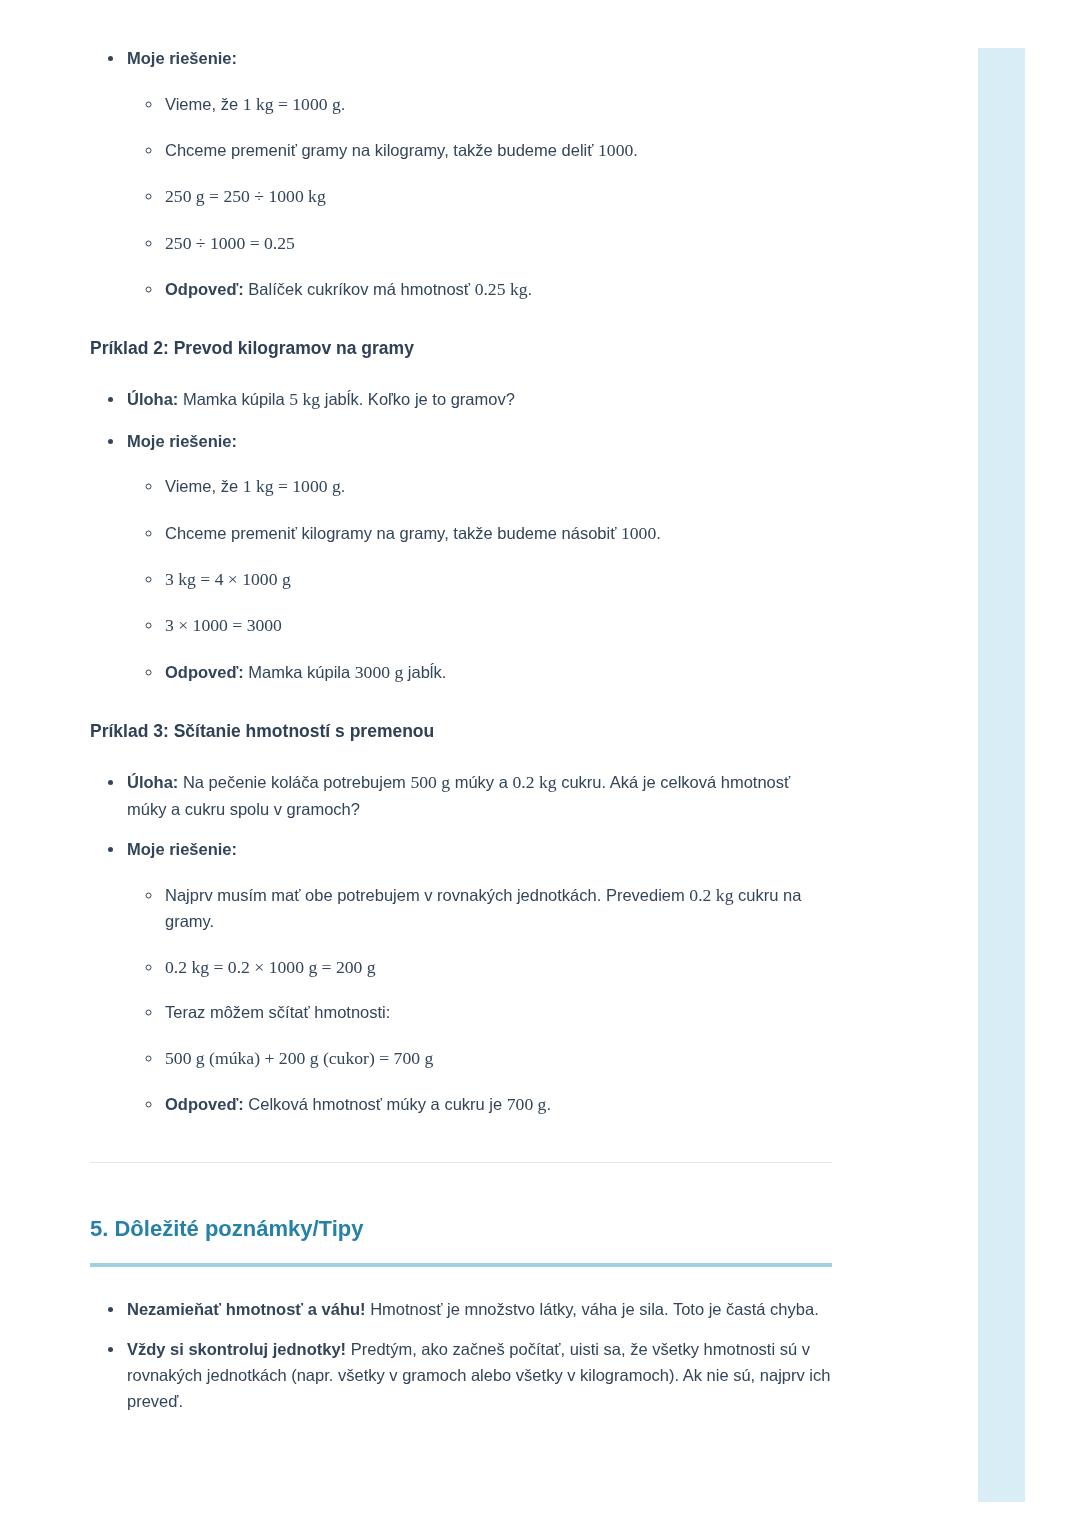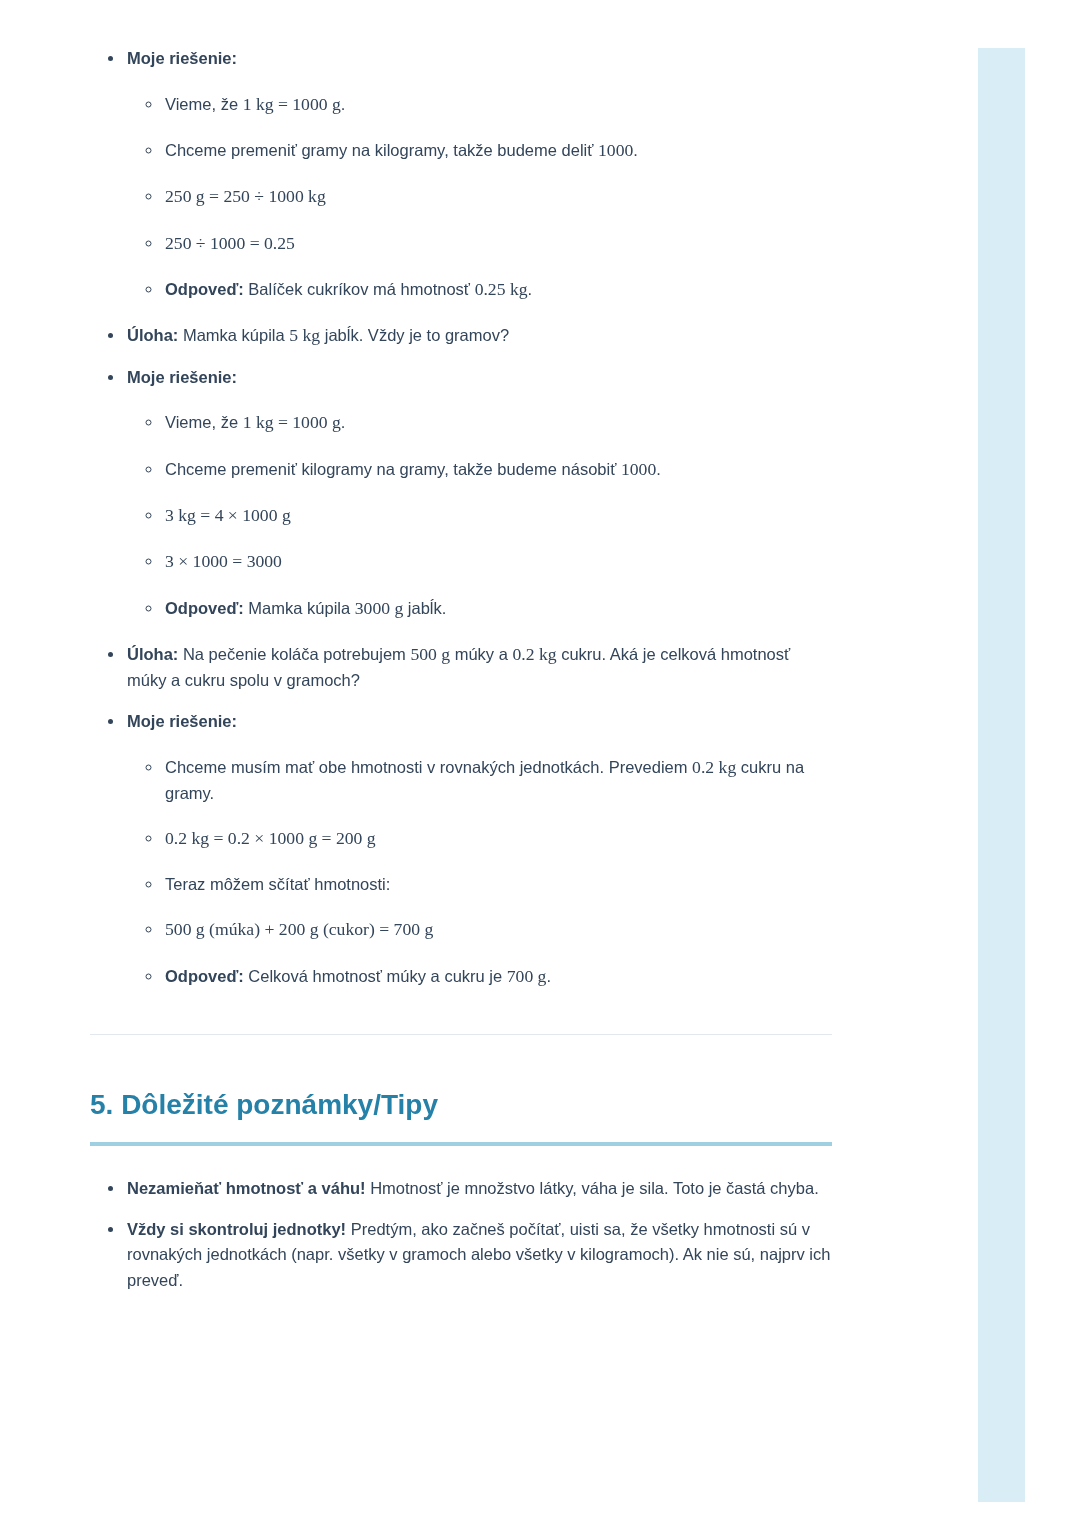--- a/index.html
+++ b/index.html
@@ -61,21 +61,21 @@
     font-weight: 700;
     color: #2f4156;
     margin: 32px 0 24px 0;
   }
   .divider {
     height: 1px;
     background: #e3e8ee;
     margin: 44px 0 0 0;
   }
   .page-title {
-    font-size: 28px;
+    font-size: 22px;
     font-weight: 700;
     color: #2581a8;
     margin: 52px 0 0 0;
     line-height: 1.25;
   }
   .title-rule {
     height: 4px;
     background: #9fd0e2;
     margin: 20px 0 30px 0;
   }
@@ -96,34 +96,36 @@
 <div class="content">
     <ul class="l1">
       <li><span class="b">Moje riešenie:</span><ul class="l2">
           <li><span>Vieme, že </span><span class="m">1 kg = 1000 g</span><span>.</span></li>
           <li><span>Chceme premeniť gramy na kilogramy, takže budeme deliť </span><span class="m">1000</span><span>.</span></li>
           <li><span class="m">250 g = 250 ÷ 1000 kg</span></li>
           <li><span class="m">250 ÷ 1000 = 0.25</span></li>
           <li><span class="b">Odpoveď:</span><span> Balíček cukríkov má hmotnosť </span><span class="m">0.25 kg</span><span>.</span></li>
         </ul></li>
     </ul>
+    <div class="block-heading">Príklad 2: Prevod kilogramov na gramy</div>
     <ul class="l1">
-      <li><span class="b">Úloha:</span><span> Mamka kúpila </span><span class="m">5 kg</span><span> jabĺk. Vždy je to gramov?</span></li>
+      <li><span class="b">Úloha:</span><span> Mamka kúpila </span><span class="m">5 kg</span><span> jabĺk. Koľko je to gramov?</span></li>
       <li><span class="b">Moje riešenie:</span><ul class="l2">
           <li><span>Vieme, že </span><span class="m">1 kg = 1000 g</span><span>.</span></li>
           <li><span>Chceme premeniť kilogramy na gramy, takže budeme násobiť </span><span class="m">1000</span><span>.</span></li>
           <li><span class="m">3 kg = 4 × 1000 g</span></li>
           <li><span class="m">3 × 1000 = 3000</span></li>
           <li><span class="b">Odpoveď:</span><span> Mamka kúpila </span><span class="m">3000 g</span><span> jabĺk.</span></li>
         </ul></li>
     </ul>
+    <div class="block-heading">Príklad 3: Sčítanie hmotností s premenou</div>
     <ul class="l1">
       <li><span class="b">Úloha:</span><span> Na pečenie koláča potrebujem </span><span class="m">500 g</span><span> múky a </span><span class="m">0.2 kg</span><span> cukru. Aká je celková hmotnosť múky a cukru spolu v gramoch?</span></li>
       <li><span class="b">Moje riešenie:</span><ul class="l2">
-          <li><span>Chceme musím mať obe hmotnosti v rovnakých jednotkách. Prevediem </span><span class="m">0.2 kg</span><span> cukru na gramy.</span></li>
+          <li><span>Najprv musím mať obe potrebujem v rovnakých jednotkách. Prevediem </span><span class="m">0.2 kg</span><span> cukru na gramy.</span></li>
           <li><span class="m">0.2 kg = 0.2 × 1000 g = 200 g</span></li>
           <li><span>Teraz môžem sčítať hmotnosti:</span></li>
           <li><span class="m">500 g (múka) + 200 g (cukor) = 700 g</span></li>
           <li><span class="b">Odpoveď:</span><span> Celková hmotnosť múky a cukru je </span><span class="m">700 g</span><span>.</span></li>
         </ul></li>
     </ul>
     <div class="divider"></div>
     <div class="page-title">5. Dôležité poznámky/Tipy</div>
     <div class="title-rule"></div>
     <ul class="l1">

